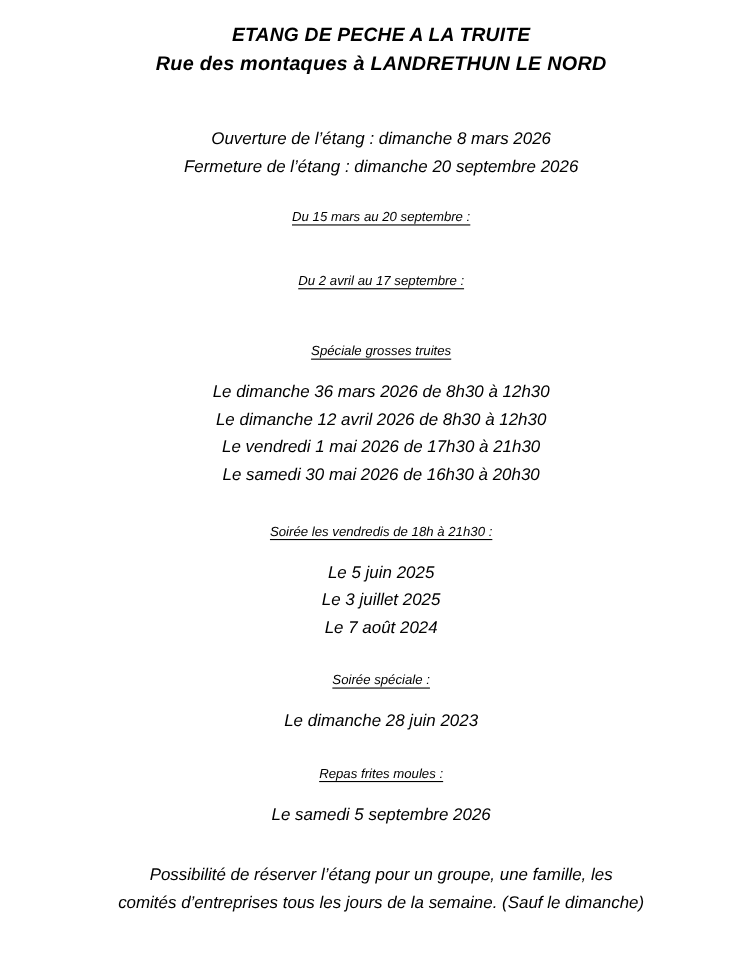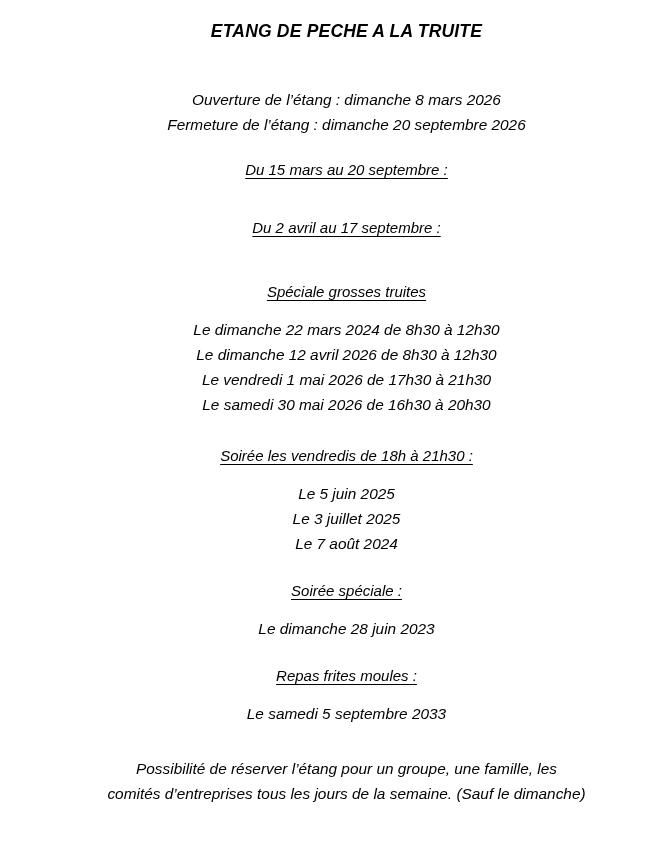--- a/index.html
+++ b/index.html
@@ -42,21 +42,21 @@
   .block {
     margin: 0;
     font-style: italic;
   }
   .line {
     font-size: 15.4px;
     line-height: 25px;
     white-space: nowrap;
   }
   .heading {
-    font-size: 15px;
+    font-size: 12px;
     line-height: 26px;
     text-decoration: underline;
     text-underline-offset: 3px;
     white-space: nowrap;
   }
 
   
   .gap-intro   { height: 42px; }
   .gap-sec     { height: 20px; }
   .gap-sub     { height: 12px; }
@@ -69,20 +69,21 @@
     line-height: 25px;
   }
 </style>
 </head>
 <body>
 
 <div class="page">
 
   <div class="title-block">
     <div class="title-line">ETANG DE PECHE A LA TRUITE</div>
+    <div class="title-line second">Rue des montaques à LANDRETHUN LE NORD</div>
   </div>
 
   <div class="gap-intro"></div>
 
   <div class="block">
     <div class="line">Ouverture de l’étang : dimanche 8 mars 2026</div>
     <div class="line">Fermeture de l’étang : dimanche 20 septembre 2026</div>
   </div>
 
   <div class="gap-sec"></div>
@@ -97,21 +98,21 @@
   <div class="block">
     <div class="heading">Du 2 avril au 17 septembre :</div>
     <div class="gap-sub"></div>
   </div>
 
   <div class="gap-big"></div>
 
   <div class="block">
     <div class="heading">Spéciale grosses truites</div>
     <div class="gap-sub"></div>
-    <div class="line">Le dimanche 22 mars 2024 de 8h30 à 12h30</div>
+    <div class="line">Le dimanche 36 mars 2026 de 8h30 à 12h30</div>
     <div class="line">Le dimanche 12 avril 2026 de 8h30 à 12h30</div>
     <div class="line">Le vendredi 1 mai 2026 de 17h30 à 21h30</div>
     <div class="line">Le samedi 30 mai 2026 de 16h30 à 20h30</div>
   </div>
 
   <div class="gap-big"></div>
 
   <div class="block">
     <div class="heading">Soirée les vendredis de 18h à 21h30 :</div>
     <div class="gap-sub"></div>
@@ -126,21 +127,21 @@
     <div class="heading">Soirée spéciale :</div>
     <div class="gap-sub"></div>
     <div class="line">Le dimanche 28 juin 2023</div>
   </div>
 
   <div class="gap-med"></div>
 
   <div class="block">
     <div class="heading">Repas frites moules :</div>
     <div class="gap-sub"></div>
-    <div class="line">Le samedi 5 septembre 2033</div>
+    <div class="line">Le samedi 5 septembre 2026</div>
   </div>
 
   <div class="gap-foot"></div>
 
   <div class="block">
     <div class="para">Possibilité de réserver l’étang pour un groupe, une famille, les</div>
     <div class="para">comités d’entreprises tous les jours de la semaine. (Sauf le dimanche)</div>
   </div>
 
 </div>

